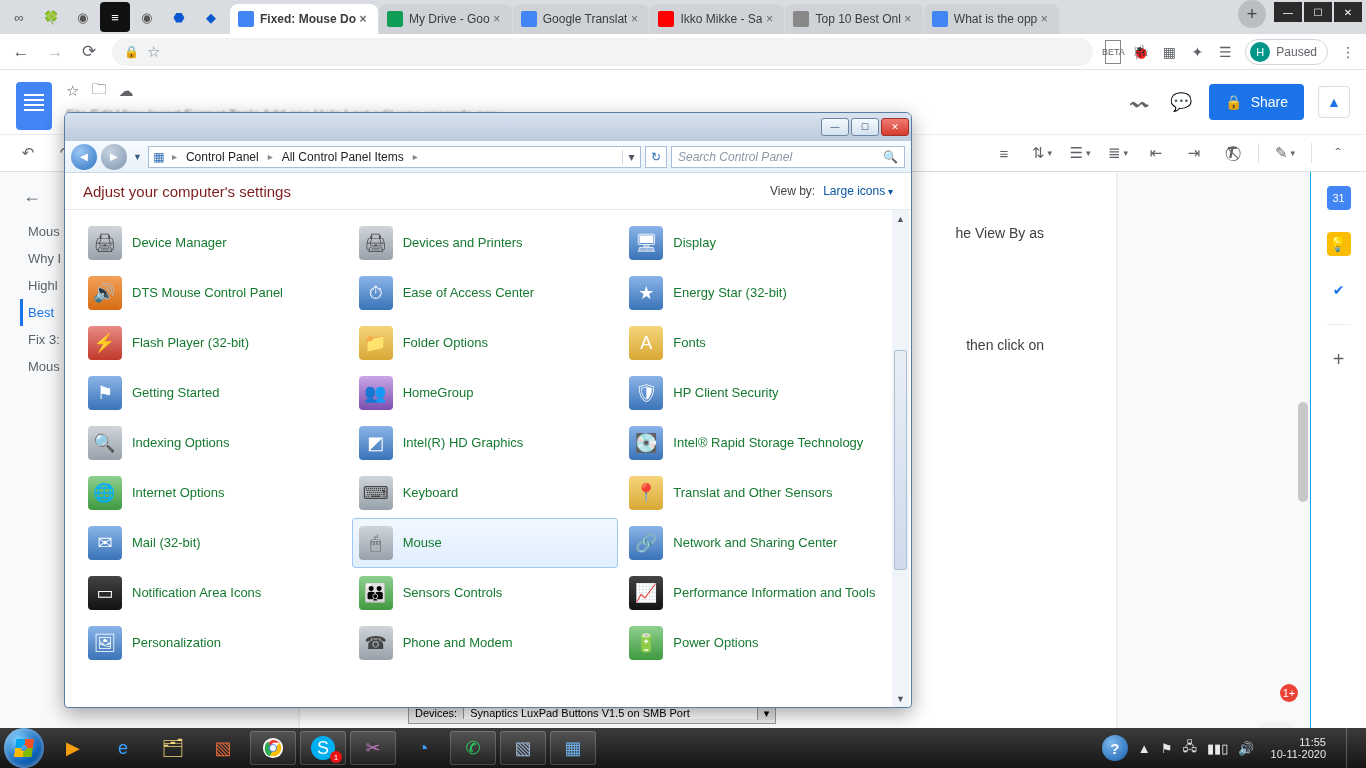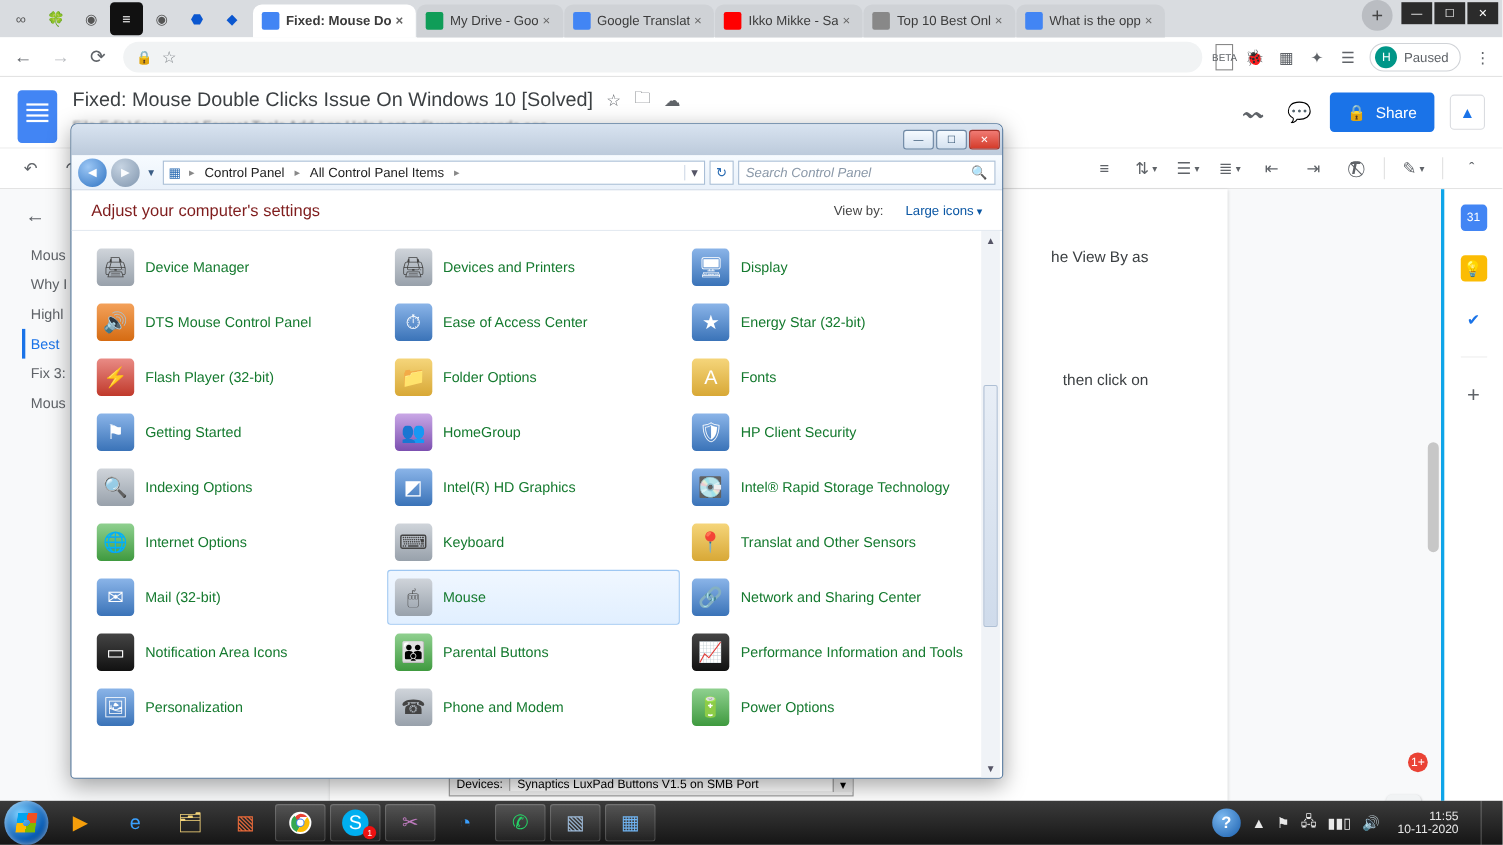--- a/index.html
+++ b/index.html
@@ -58,21 +58,21 @@
 .outline .oi { font-size:13px; color:#5f6368; padding:6px 0 6px 8px; white-space:nowrap; overflow:hidden; text-overflow:ellipsis; }
 .outline .oi.sel { color:#1a73e8; border-left:3px solid #1a73e8; padding-left:5px; font-weight:500;}
 .doc-page { position:absolute; left:300px; top:0; width:816px; bottom:0; background:#fff; box-shadow:0 1px 3px rgba(0,0,0,.15); padding:40px 72px; font-size:14px; color:#3c4043; line-height:1.6;}
 .doc-page p { margin:10px 0; }
 .devices-bar { position:absolute; left:408px; top:530px; width:368px; height:22px; border:1px solid #9a9a9a; background:#efefef; font-size:11px; display:flex; align-items:center; }
 .devices-bar .lab { padding:0 6px; border-right:1px solid #9a9a9a; }
 .devices-bar .val { flex:1; padding:0 6px; background:#fff; }
 .devices-bar .dd { width:18px; text-align:center; border-left:1px solid #9a9a9a; background:#e6e6e6;}
 
 
-.sidepanel { position:absolute; right:0; top:0; bottom:0; width:56px; border-left:3px solid #0ea5e9; background:#fff; display:flex; flex-direction:column; align-items:center; padding-top:14px; gap:22px;}
+.sidepanel { position:absolute; right:0; top:0; bottom:0; width:56px; border-left:1px solid #0ea5e9; background:#fff; display:flex; flex-direction:column; align-items:center; padding-top:14px; gap:22px;}
 .sidepanel .sp { width:24px; height:24px; border-radius:4px; display:flex; align-items:center; justify-content:center; font-size:14px; }
 
 
 .explore-badge { position:absolute; right:74px; bottom:10px; width:28px; height:28px; }
 .explore-badge .b1 { position:absolute; right:-6px; top:-6px; width:18px; height:18px; border-radius:50%; background:#ea4335; color:#fff; font-size:11px; display:flex; align-items:center; justify-content:center;}
 .explore-btn { position:absolute; right:74px; bottom:-26px; width:32px; height:32px; border-radius:6px; background:#f1f3f4; box-shadow:0 1px 2px rgba(0,0,0,.2); display:flex; align-items:center; justify-content:center; color:#5f6368;}
 .sidepanel-toggle { position:absolute; right:14px; bottom:-26px; color:#5f6368; font-size:18px;}
 
 
 .doc-scroll { position:absolute; right:58px; top:230px; width:10px; height:100px; background:#c7c7c7; border-radius:5px; }
@@ -92,21 +92,21 @@
 .cp-addr .pathbox .chev { color:#888; font-size:10px; padding:0 3px;}
 .cp-addr .pathbox .flexfill { flex:1; }
 .cp-addr .pathbox .ddl { width:18px; border-left:1px solid #cfd9e6; text-align:center; color:#556;}
 .cp-addr .refresh { width:22px; height:22px; border:1px solid #a9bed6; background:#fff; display:flex; align-items:center; justify-content:center; color:#2b6cb3; font-size:12px;}
 .cp-addr .search { width:234px; height:22px; border:1px solid #a9bed6; background:#fff; display:flex; align-items:center; padding:0 6px; color:#8a98a8; font-style:italic; font-size:12px;}
 .cp-addr .search .sic { margin-left:auto; font-style:normal; color:#2b6cb3;}
 .cp-sub { height:36px; display:flex; align-items:center; padding:0 18px; }
 .cp-sub .heading { color:#7f1d1d; font-size:15px; }
 .cp-sub .flexfill { flex:1; }
 .cp-sub .viewby { font-size:12px; color:#444; }
-.cp-sub .viewsel { font-size:12px; color:#0b57a4; margin-left:20px; }
+.cp-sub .viewsel { font-size:12px; color:#0b57a4; margin-left:8px; }
 .cp-sub .viewsel::after{content:" ▾"; font-size:10px;}
 .cp-body { flex:1; position:relative; overflow:hidden; border-top:1px solid #e4eaf1;}
 .cp-grid { position:absolute; left:16px; right:22px; top:0; bottom:0; display:grid; grid-template-columns: repeat(3, 1fr); grid-auto-rows:50px; column-gap:4px; row-gap:0; align-content:start;}
 .cp-grid.shift { top:-42px; } 
 .cp-item { display:flex; align-items:center; gap:10px; padding:4px 6px; border:1px solid transparent; border-radius:3px; }
 .cp-item .ico { width:34px; height:34px; flex:none; border-radius:4px; display:flex; align-items:center; justify-content:center; font-size:18px; color:#fff;}
 .cp-item .lbl { color:#157a2f; font-size:13px; line-height:1.25; }
 .cp-item.hover { background:linear-gradient(#f0f7ff,#e1efff); border-color:#9ec7f2; }
 .cp-scroll { position:absolute; right:2px; top:0; bottom:0; width:17px; background:#f0f3f7;}
 .cp-scroll .thumb { position:absolute; left:2px; right:2px; top:140px; height:220px; background:linear-gradient(#e8eef6,#cfdbeb); border:1px solid #aebfd4; border-radius:2px;}
@@ -200,21 +200,20 @@
     <div class="pc">H</div>
     <span>Paused</span>
   </div>
   <div class="ext">⋮</div>
 </div>
 
 <div class="docs-header">
   <div class="docs-logo"></div>
   <div class="docs-titlewrap">
     <div class="docs-title">
-      <span>Fixed: Mouse Double Clicks Issue On Windows 10 [Solved]</span>
       <span class="ti">☆</span>
       <span class="ti">🗀</span>
       <span class="ti">☁</span>
     </div>
     <div class="docs-menus">File   Edit   View   Insert   Format   Tools   Add-ons   Help   Last edit was seconds ago</div>
   </div>
   <div class="docs-right">
     <div class="ic">〰</div>
     <div class="ic">💬</div>
     <div class="share-btn">
@@ -407,21 +406,21 @@
         <div class="cp-item">
           <div class="ico isq">🔗</div>
   <div class="lbl">Network and Sharing Center</div>
         </div>
         <div class="cp-item">
           <div class="ico ibk">▭</div>
   <div class="lbl">Notification Area Icons</div>
         </div>
         <div class="cp-item">
           <div class="ico ig">👪</div>
-  <div class="lbl">Parental Buttons</div>
+  <div class="lbl">Sensors Controls</div>
         </div>
         <div class="cp-item">
           <div class="ico ibk">📈</div>
   <div class="lbl">Performance Information and Tools</div>
         </div>
         <div class="cp-item">
           <div class="ico isq">🖼</div>
   <div class="lbl">Personalization</div>
         </div>
         <div class="cp-item">

